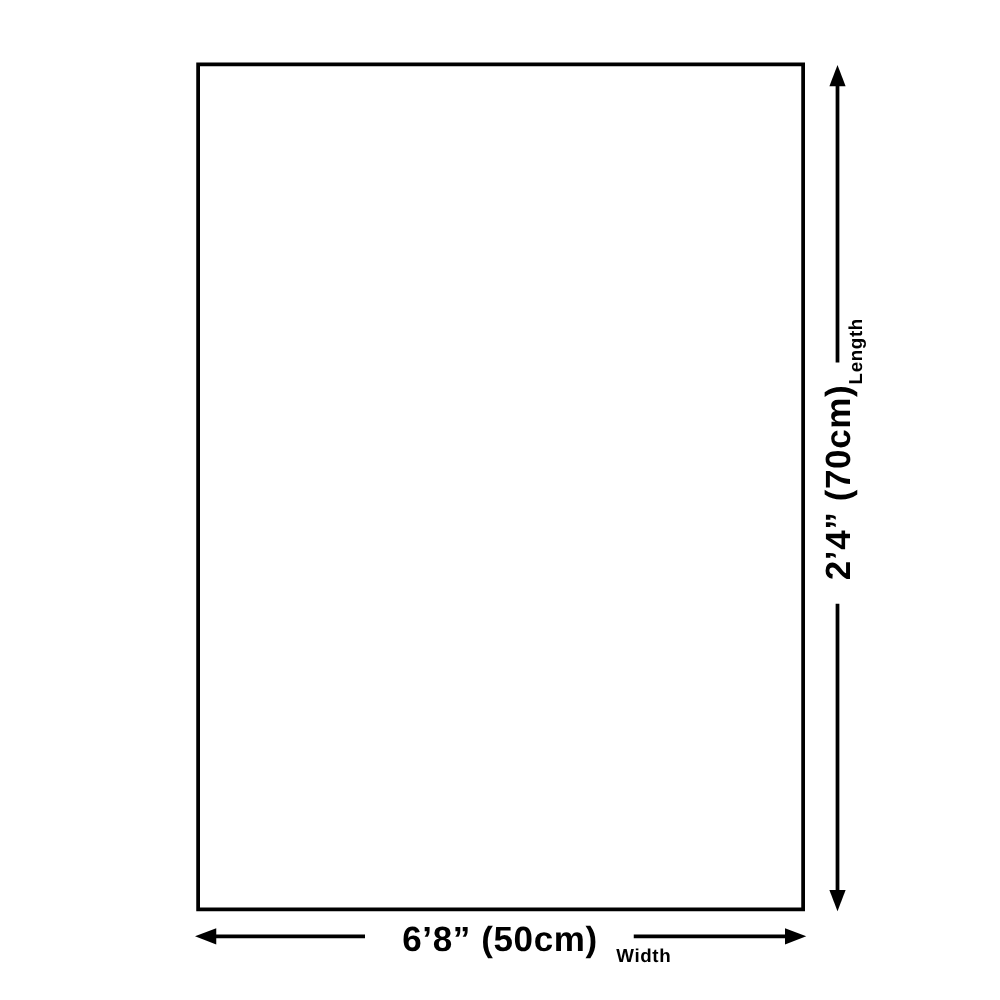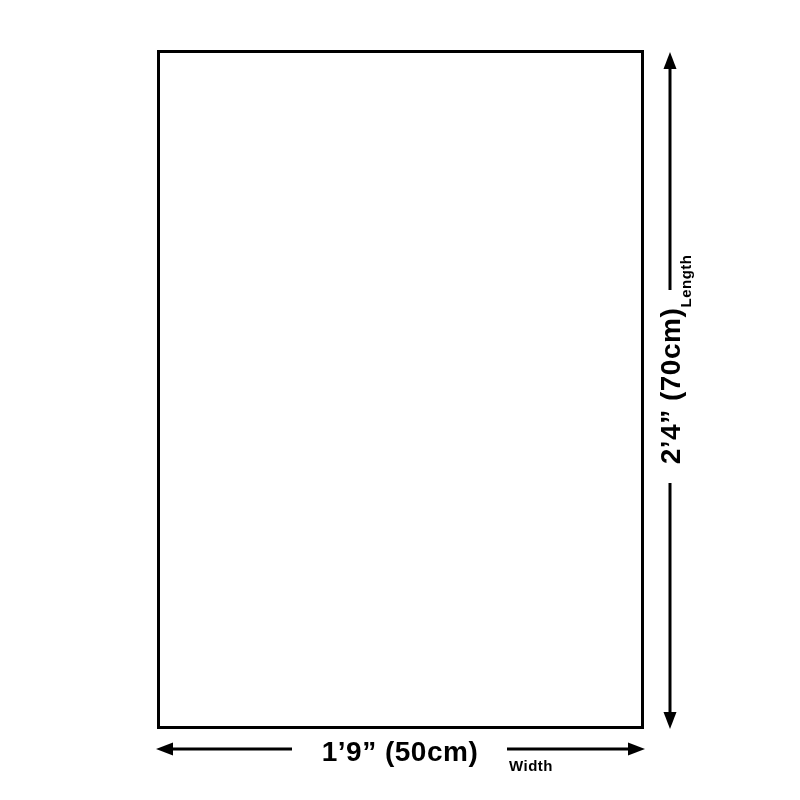--- a/index.html
+++ b/index.html
@@ -40,21 +40,21 @@
     white-space: nowrap;
     transform: translate(-50%, -50%);
   }
   .dim-text.vertical {
     transform: translate(-50%, -50%) rotate(-90deg);
   }
   .dim-value { font-size: 28px; letter-spacing: 0.5px; }
   .dim-label { font-size: 15px; letter-spacing: 0.5px; }
 
   .width-value  { left: 400px; top: 752px; }
-  .width-label  { left: 515px; top: 765px; margin-left: 16px; }
+  .width-label  { left: 515px; top: 765px; }
   .length-value { left: 671px; top: 386px; }
   .length-label { left: 685px; top: 281px; }
 </style>
 </head>
 <body style="--bg: #ffffff; --line: #000000; --box-fill: #ffffff;">
 
 <div class="canvas">
 
   <div class="product-box"></div>
 
@@ -68,21 +68,21 @@
     </g>
 
     <g>
       <polygon class="arrowhead" points="156,749 173,742.5 173,755.5"></polygon>
       <line class="dim-line" x1="170" y1="749" x2="292" y2="749"></line>
       <line class="dim-line" x1="507" y1="749" x2="631" y2="749"></line>
       <polygon class="arrowhead" points="645,749 628,742.5 628,755.5"></polygon>
     </g>
   </svg>
 
-  <div class="dim-text dim-value width-value">1’9” (50cm)</div>
+  <div class="dim-text dim-value width-value">6’8” (50cm)</div>
 
   <div class="dim-text dim-label width-label">Width</div>
 
   <div class="dim-text dim-value vertical length-value">2’4” (70cm)</div>
 
   <div class="dim-text dim-label vertical length-label">Length</div>
 
 </div>
 
 </body></html>

